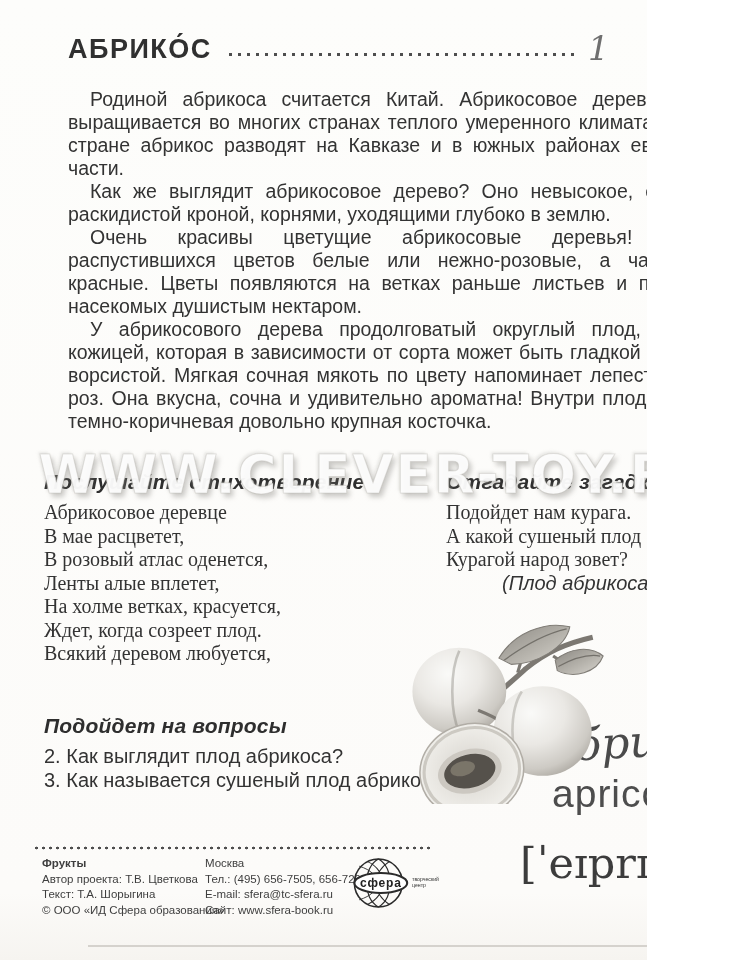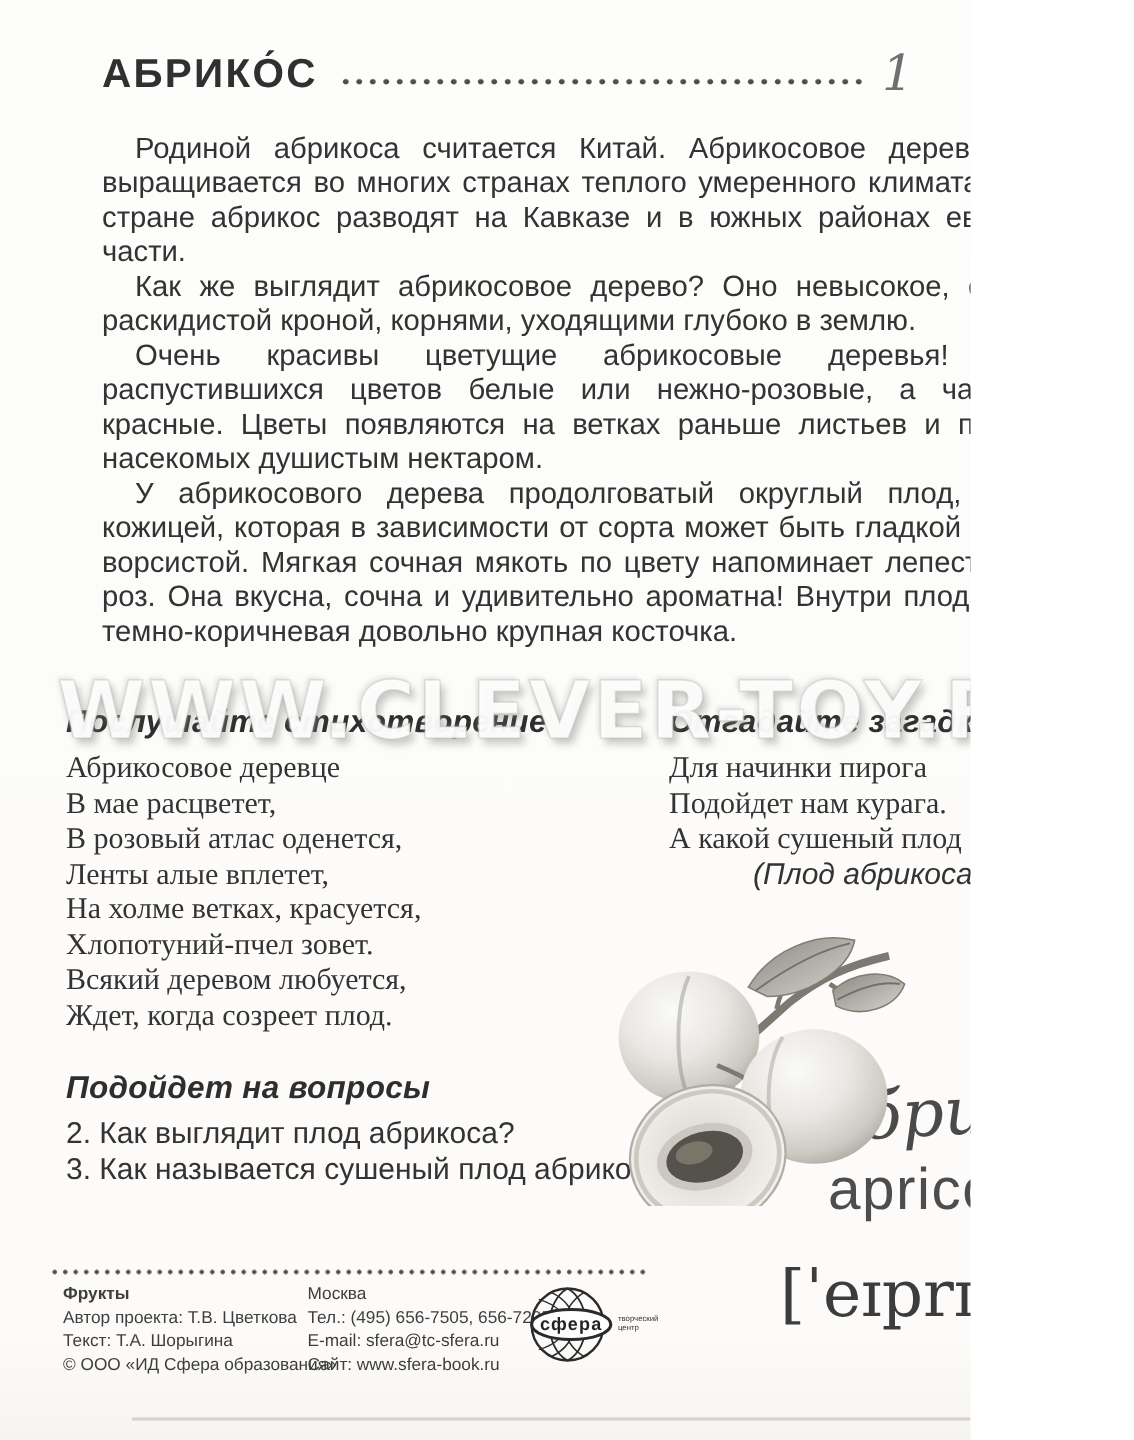--- a/index.html
+++ b/index.html
@@ -127,30 +127,29 @@
 
   <div class="watermark">WWW.CLEVER-TOY.RU</div>
 
   <div class="col-left">
     <div class="sec-heading">Послушайте стихотворение</div>
     <div class="verse-line">Абрикосовое деревце</div>
     <div class="verse-line">В мае расцветет,</div>
     <div class="verse-line">В розовый атлас оденется,</div>
     <div class="verse-line">Ленты алые вплетет,</div>
     <div class="verse-line">На холме ветках, красуется,</div>
-    <div class="verse-line">Хлопотуний-пчел зовет.</div>
+    <div class="verse-line">Ждет, когда созреет плод.</div>
     <div class="verse-line">Всякий деревом любуется,</div>
-    <div class="verse-line">Ждет, когда созреет плод.</div>
   </div>
 
   <div class="col-right">
     <div class="sec-heading">Отгадайте загадку</div>
-    <div class="riddle-line">Для начинки пирога</div>
     <div class="riddle-line">Подойдет нам курага.</div>
     <div class="riddle-line">А какой сушеный плод</div>
+    <div class="riddle-line">Курагой народ зовет?</div>
     <div class="riddle-answer">(Плод абрикоса.)</div>
   </div>
 
   <div class="questions">
     <div class="sec-heading">Подойдет на вопросы</div>
     <div class="question-line">2. Как выглядит плод абрикоса?</div>
     <div class="question-line">3. Как называется сушеный плод абрикоса?</div>
   </div>
 
   <svg class="illustration" viewBox="0 0 200 190" xmlns="http://www.w3.org/2000/svg">

